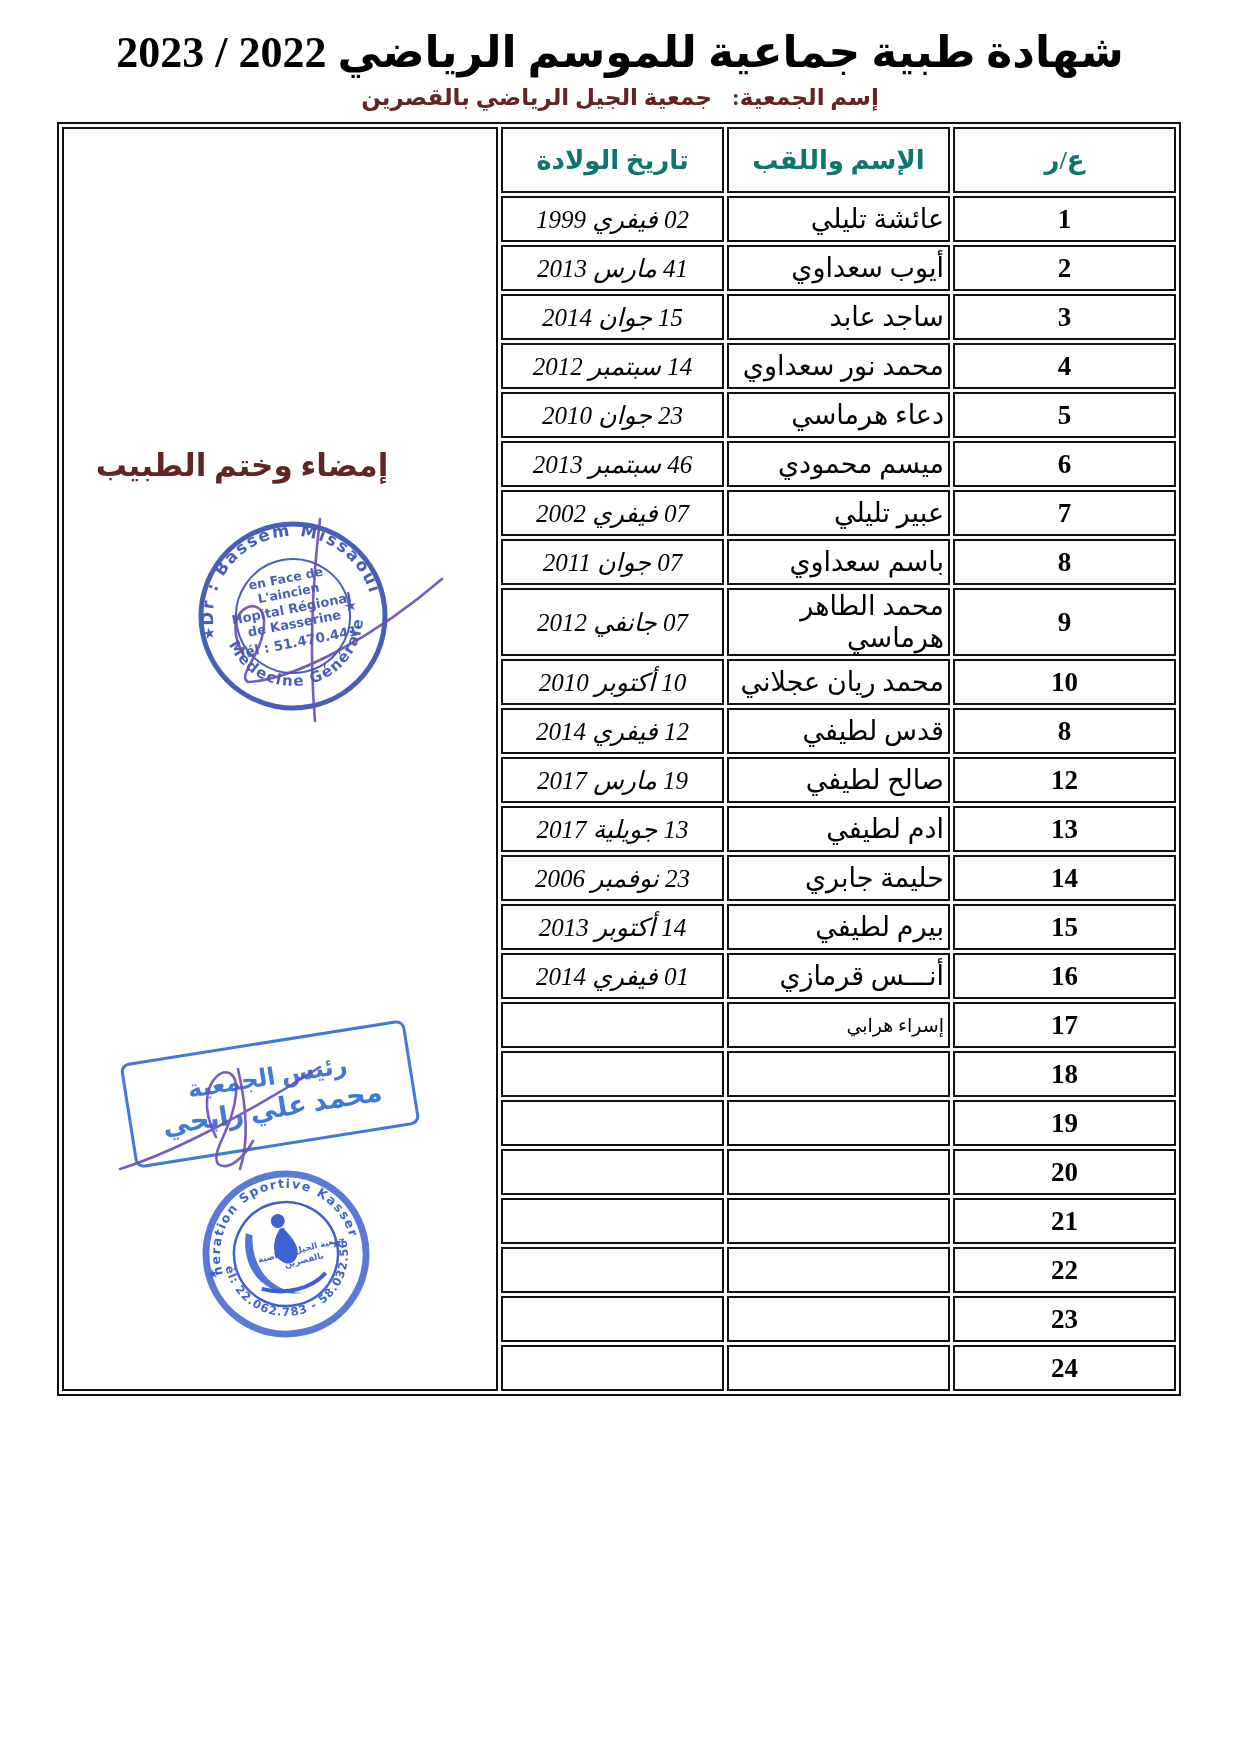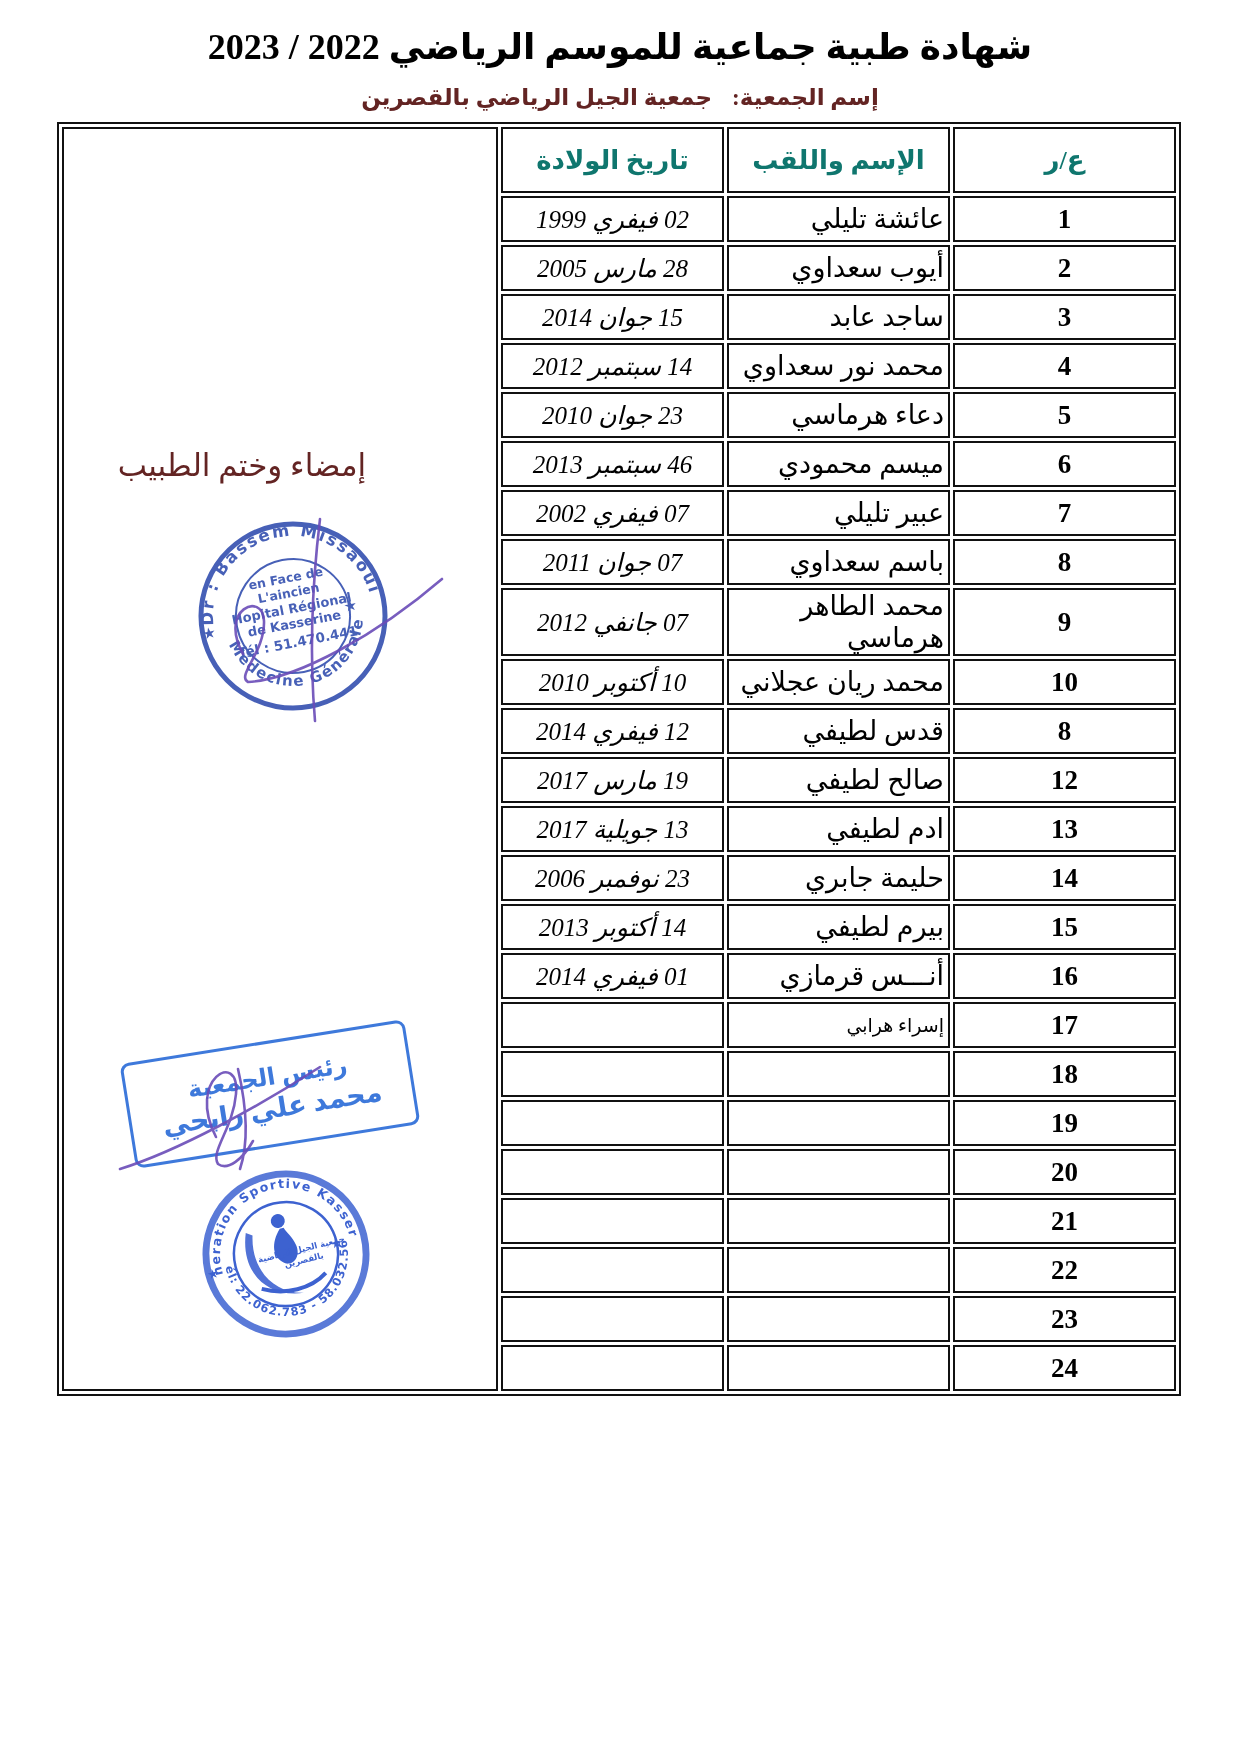--- a/index.html
+++ b/index.html
@@ -4,21 +4,21 @@
 <style>
   html,body{margin:0;padding:0;}
   body{
     width:1240px;height:1755px;position:relative;background:#ffffff;
     font-family:"Liberation Serif","DejaVu Sans",serif;
     overflow:hidden;
   }
   .doc-title{
     position:absolute;top:26px;left:0;width:1240px;
     direction:rtl;text-align:center;
-    font-size:36px;font-weight:bold;color:#000;
+    font-size:44px;font-weight:bold;color:#000;
     letter-spacing:0.5px;
   }
   .doc-subtitle{
     position:absolute;top:84px;left:0;width:1240px;
     direction:rtl;text-align:center;
     font-size:23px;font-weight:bold;color:#632423;
   }
   .doc-subtitle .label{margin-left:20px;}
   table.roster{
     position:absolute;left:57px;top:122px;
@@ -46,21 +46,21 @@
   td.c-name.small{font-size:19px;}
   td.c-date{
     width:238px;text-align:center;font-size:25px;color:#000;vertical-align:middle;font-style:italic;
   }
   td.sig-cell{
     width:424px;vertical-align:top;padding:0;position:relative;
   }
   .sig-inner{position:relative;width:100%;height:1237px;}
   .sig-title{
     position:absolute;top:318px;left:12px;right:88px;text-align:center;
-    direction:rtl;font-size:31px;font-weight:normal;color:#632423;
+    direction:rtl;font-size:31px;font-weight:bold;color:#632423;
   }
   .stamp-wrap{position:absolute;}
   .president-stamp{
     position:absolute;left:58px;top:912px;width:282px;height:100px;
     border:3.5px solid #2e6ed8;border-radius:9px;
     transform:rotate(-9deg);
     display:flex;flex-direction:column;justify-content:center;align-items:center;
     color:#2e6ed8;direction:rtl;opacity:0.92;
   }
   .president-stamp .l1{font-size:24px;font-weight:bold;}
@@ -158,21 +158,21 @@
     </td>
   </tr>
   <tr class="r">
         <td class="c-num">1</td>
         <td class="c-name">عائشة تليلي</td>
         <td class="c-date">02 فيفري 1999</td>
       </tr>
   <tr class="r">
         <td class="c-num">2</td>
         <td class="c-name">أيوب سعداوي</td>
-        <td class="c-date">28 مارس 2005</td>
+        <td class="c-date">41 مارس 2013</td>
       </tr>
   <tr class="r">
         <td class="c-num">3</td>
         <td class="c-name">ساجد عابد</td>
         <td class="c-date">15 جوان 2014</td>
       </tr>
   <tr class="r">
         <td class="c-num">4</td>
         <td class="c-name">محمد نور سعداوي</td>
         <td class="c-date">14 سبتمبر 2012</td>

